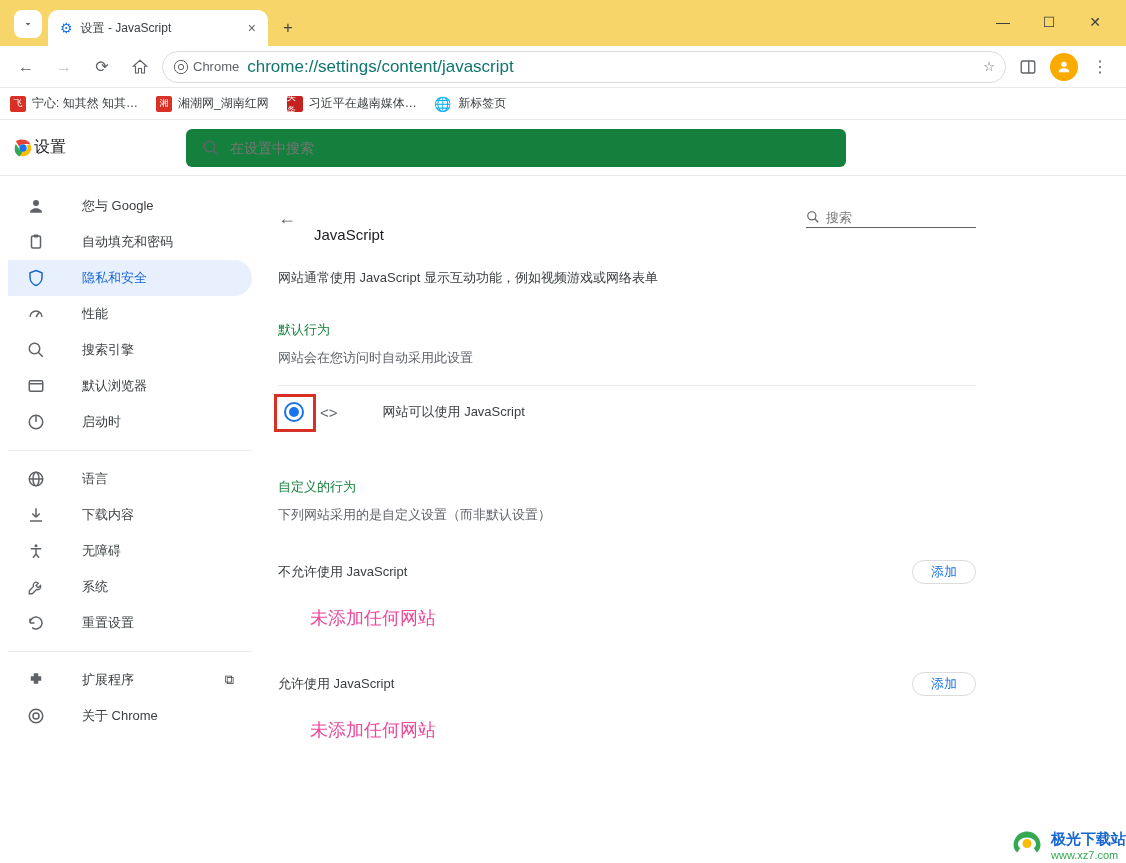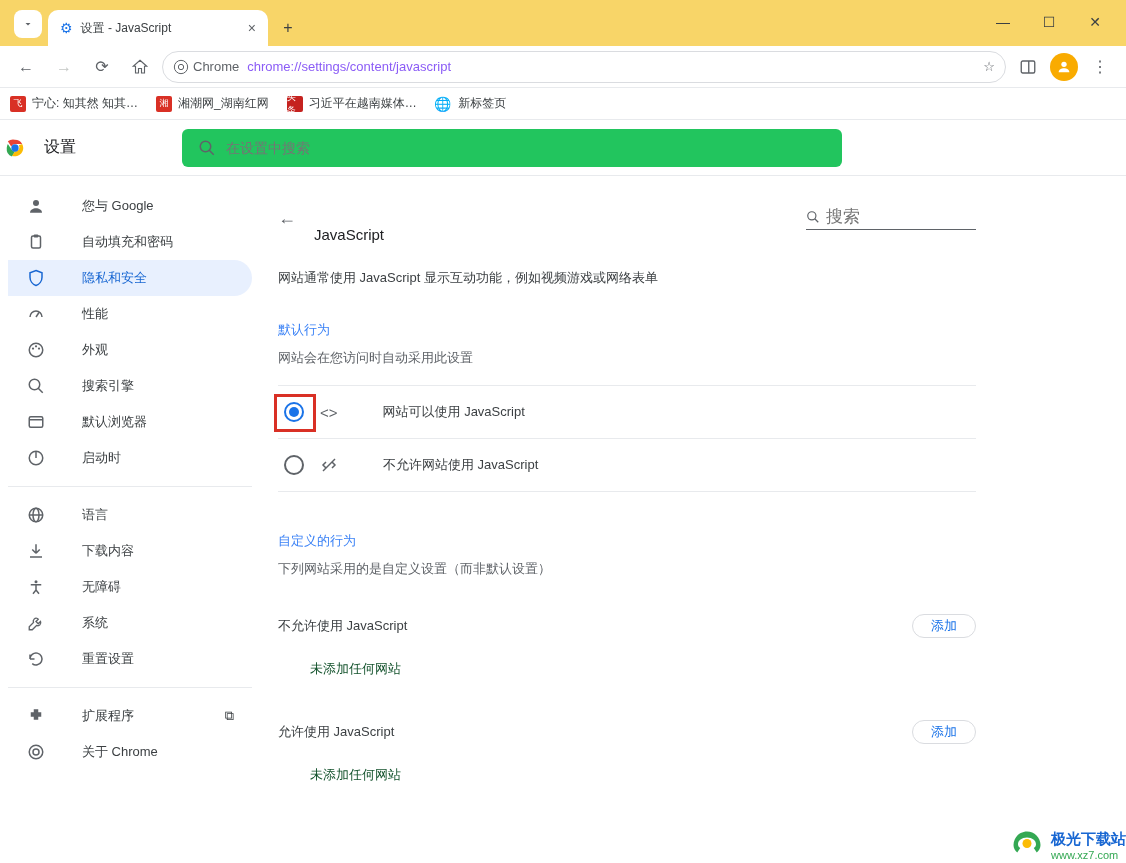--- a/index.html
+++ b/index.html
@@ -14,70 +14,70 @@
   .tab-close { font-size: 14px; color: #5f6368; cursor: pointer; }
   .newtab { width: 28px; height: 28px; margin: 0 6px 4px 6px; display: flex; align-items: center; justify-content: center; color: #3c4043; font-size: 16px; cursor: pointer; }
   .window-controls { margin-left: auto; display: flex; gap: 0; margin-bottom: 0; align-self: flex-start; padding-top: 6px; }
   .win-btn { width: 46px; height: 32px; display: flex; align-items: center; justify-content: center; color: #3c4043; font-size: 14px; }
   
   .toolbar { display: flex; align-items: center; height: 42px; background: #fff; padding: 0 10px; gap: 6px; border-bottom: 1px solid #e8eaed; }
   .tool-btn { width: 32px; height: 32px; display: flex; align-items: center; justify-content: center; color: #5f6368; border-radius: 50%; font-size: 16px; }
   .tool-btn.disabled { color: #c4c7c5; }
   .addressbar { flex: 1; display: flex; align-items: center; height: 32px; background: #fff; border: 1px solid #dadce0; border-radius: 16px; padding: 0 10px; gap: 8px; }
   .addr-chrome { display: flex; align-items: center; gap: 4px; color: #5f6368; font-size: 13px; }
-  .addr-url { color: #8b5cf6; font-size: 13px; flex: 1; }
+  .addr-url { color: #0f766e; font-size: 17px; flex: 1; }
   .addr-star { color: #5f6368; padding-left: 8px; }
   .profile { width: 28px; height: 28px; background: #f9ab00; border-radius: 50%; display: flex; align-items: center; justify-content: center; color: #fff; font-size: 14px; }
   
   .bookmarks { display: flex; align-items: center; height: 32px; padding: 0 10px; gap: 18px; background: #fff; border-bottom: 1px solid #e8eaed; }
   .bm-item { display: flex; align-items: center; gap: 6px; font-size: 12px; color: #3c4043; }
   .bm-icon-red { width: 16px; height: 16px; background: #d93025; border-radius: 2px; color: #fff; font-size: 9px; display: flex; align-items: center; justify-content: center; }
   .bm-icon-globe { color: #5f6368; font-size: 14px; }
   
   
-  .settings-header { display: flex; align-items: center; height: 56px; padding: 0 4px; gap: 18px; border-bottom: 1px solid #e8eaed; }
+  .settings-header { display: flex; align-items: center; height: 56px; padding: 0 12px; border-bottom: 1px solid #e8eaed; }
   .chrome-logo { width: 22px; height: 22px; }
   .settings-title { font-size: 16px; color: #202124; }
-  .settings-search { flex: 0 0 660px; margin-left: 88px; display: flex; align-items: center; height: 38px; background: #22c55e; border-radius: 6px; padding: 0 16px; gap: 10px; color: #5f6368; }
+  .settings-search { flex: 0 0 660px; margin-left: 120px; display: flex; align-items: center; height: 38px; background: #15803d; border-radius: 6px; padding: 0 16px; gap: 10px; color: #5f6368; }
   .settings-search input { border: none; background: transparent; outline: none; font-size: 14px; flex: 1; }
   
   .settings-body { display: flex; height: calc(100% - 176px); }
   .sidebar { width: 260px; padding: 12px 8px; overflow-y: auto; }
   .sidebar-item { display: flex; align-items: center; height: 36px; padding: 0 18px; gap: 36px; border-radius: 0 18px 18px 0; cursor: pointer; color: #3c4043; font-size: 13px; }
   .sidebar-item.active { background: #e8f0fe; color: #1967d2; }
   .sidebar-item .sb-icon { width: 20px; font-size: 16px; color: #5f6368; display: flex; align-items: center; justify-content: center; }
   .sidebar-item.active .sb-icon { color: #1967d2; }
   .sidebar-sep { height: 1px; background: #e8eaed; margin: 10px 0; }
   .ext-link { margin-left: auto; font-size: 13px; }
   
   .content { flex: 1; padding: 18px 150px 18px 18px; overflow: hidden; position: relative; }
   .content-header { display: flex; align-items: center; gap: 18px; margin-bottom: 26px; }
   .back-arrow { font-size: 18px; color: #5f6368; cursor: pointer; }
   .content-title { font-size: 15px; color: #202124; margin-top: 32px; }
   .page-search { margin-left: auto; display: flex; align-items: center; border-bottom: 1px solid #5f6368; padding-bottom: 2px; gap: 6px; width: 170px; }
-  .page-search input { border: none; outline: none; font-size: 17px; width: 140px; }
+  .page-search input { border: none; outline: none; font-size: 13px; width: 140px; }
   
   .intro { font-size: 13px; color: #3c4043; margin-bottom: 34px; }
-  .section-h { font-size: 13px; color: #3b82f6; margin-bottom: 10px; }
+  .section-h { font-size: 13px; color: #15803d; margin-bottom: 10px; }
   .section-sub { font-size: 13px; color: #5f6368; margin-bottom: 18px; }
   
   .radio-row { display: flex; align-items: center; gap: 16px; padding: 16px 6px; border-top: 1px solid #e8eaed; }
   .radio-row:last-of-type { border-bottom: 1px solid #e8eaed; }
   .radio-outer { width: 20px; height: 20px; border-radius: 50%; border: 2px solid #5f6368; display: flex; align-items: center; justify-content: center; }
   .radio-outer.checked { border-color: #1a73e8; }
   .radio-inner { width: 10px; height: 10px; border-radius: 50%; background: #1a73e8; }
   .radio-icon { color: #5f6368; font-size: 15px; }
   .radio-label { font-size: 13px; color: #3c4043; padding-left: 29px; }
   .highlight-box { position: absolute; border: 3px solid #d93025; pointer-events: none; }
   
   .custom-section { margin-top: 40px; }
   .list-block { display: flex; align-items: center; padding: 18px 0 8px 0; }
   .list-title { font-size: 13px; color: #3c4043; }
   .add-btn { margin-left: auto; border: 1px solid #dadce0; color: #1a73e8; background: #fff; border-radius: 18px; padding: 2px 18px; font-size: 13px; cursor: pointer; }
-  .empty-note { font-size: 13px; color: #14532d; padding: 14px 0 24px 32px; }
+  .empty-note { font-size: 18px; color: #ec4899; padding: 14px 0 24px 32px; }
   
   .watermark { position: absolute; right: 0; bottom: 0; display: flex; align-items: center; gap: 6px; font-size: 12px; }
   .wm-logo { width: 36px; height: 36px; }
   .wm-text1 { color: #1967d2; font-weight: bold; font-size: 15px; }
   .wm-text2 { color: #34a853; font-size: 11px; }
   
   svg { display: block; }
 </style>
 </head>
 <body>
@@ -207,31 +207,20 @@
           <svg width="18" height="18" viewBox="0 0 24 24">
             <path d="M4 16a8 8 0 1 1 16 0" fill="none" stroke="currentColor" stroke-width="2"></path>
             <line x1="12" y1="16" x2="16" y2="10" stroke="currentColor" stroke-width="2"></line>
           </svg>
         </span>
       <span>性能</span>
     </div>
     <div class="sidebar-item">
       <span class="sb-icon">
           <svg width="18" height="18" viewBox="0 0 24 24">
-            <circle cx="12" cy="12" r="9" fill="none" stroke="currentColor" stroke-width="2"></circle>
-            <circle cx="8" cy="10" r="1.5" fill="currentColor"></circle>
-            <circle cx="12" cy="7" r="1.5" fill="currentColor"></circle>
-            <circle cx="16" cy="10" r="1.5" fill="currentColor"></circle>
-          </svg>
-        </span>
-      <span>外观</span>
-    </div>
-    <div class="sidebar-item">
-      <span class="sb-icon">
-          <svg width="18" height="18" viewBox="0 0 24 24">
             <circle cx="10" cy="10" r="7" fill="none" stroke="currentColor" stroke-width="2"></circle>
             <line x1="15" y1="15" x2="21" y2="21" stroke="currentColor" stroke-width="2"></line>
           </svg>
         </span>
       <span>搜索引擎</span>
     </div>
     <div class="sidebar-item">
       <span class="sb-icon">
           <svg width="18" height="18" viewBox="0 0 24 24">
             <rect x="3" y="5" width="18" height="14" rx="2" fill="none" stroke="currentColor" stroke-width="2"></rect>
@@ -334,30 +323,20 @@
 
     <div style="position:relative">
       <div class="radio-row">
         <div class="radio-outer checked">
             <div class="radio-inner"></div>
           </div>
         <span class="radio-icon">&lt;&gt;</span>
         <span class="radio-label">网站可以使用 JavaScript</span>
       </div>
       <div class="highlight-box" style="left:-4px; top:9px; width:42px; height:38px;"></div>
-      <div class="radio-row">
-        <div class="radio-outer"></div>
-        <span class="radio-icon">
-            <svg width="18" height="18" viewBox="0 0 24 24">
-              <path d="M8 8l-4 4 4 4M16 8l4 4-4 4" fill="none" stroke="currentColor" stroke-width="2"></path>
-              <line x1="4" y1="20" x2="20" y2="4" stroke="currentColor" stroke-width="2"></line>
-            </svg>
-          </span>
-        <span class="radio-label">不允许网站使用 JavaScript</span>
-      </div>
     </div>
 
     <div class="custom-section">
       <div class="section-h">自定义的行为</div>
       <div class="section-sub">下列网站采用的是自定义设置（而非默认设置）</div>
 
       <div class="list-block">
         <span class="list-title">不允许使用 JavaScript</span>
         <button class="add-btn">添加</button>
       </div>

